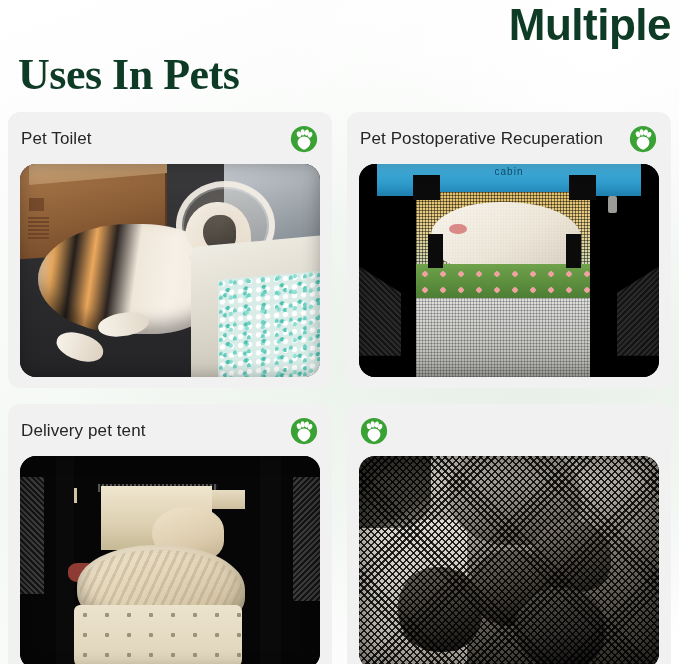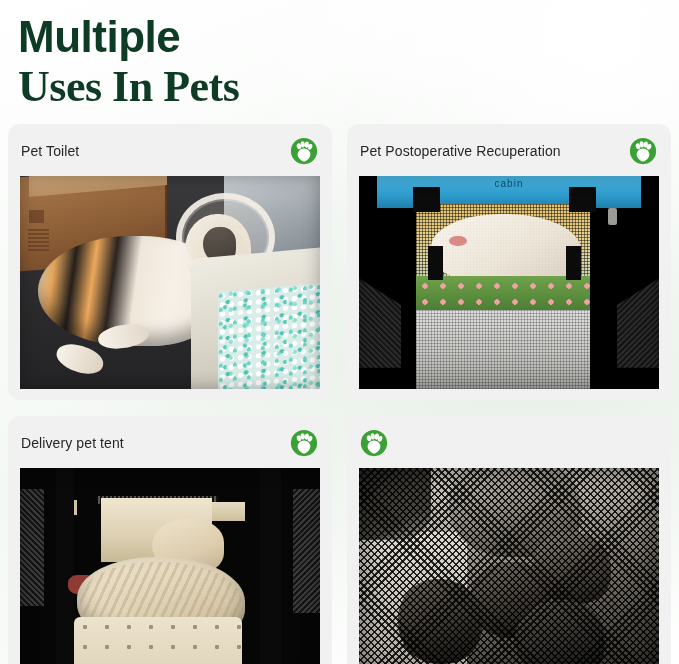--- a/index.html
+++ b/index.html
@@ -41,21 +41,21 @@
     padding: 0px 0 10px 10px;
   }
   .head-line {
     color: #0e3b26;
     font-size: 44px;
     line-height: 48px;
     font-weight: bold;
     letter-spacing: -0.5px;
     white-space: nowrap;
   }
-  .head-line-1 { padding-top: 13px; }
+  .head-line-1 { padding-top: 1px; text-align: right; }
   .head-line-2 { padding-top: 2px; font-family: Liberation Serif, serif; }
 
   
   #cards {
     display: grid;
     grid-template-columns: 1fr 1fr;
     grid-template-rows: 276px 276px;
     gap: 16px 15px;
     padding: 3px 0 0 0;
   }
@@ -73,39 +73,39 @@
     height: 34px;
     display: flex;
     align-items: center;
     justify-content: space-between;
     flex: 0 0 auto;
     padding: 0 2px 0 1px;
   }
 
   .card-title {
     color: #262626;
-    font-size: 14px;
+    font-size: 17px;
     line-height: 20px;
     font-weight: normal;
     letter-spacing: 0.1px;
     white-space: nowrap;
     overflow: hidden;
   }
 
   .paw-icon {
     width: 28px;
     height: 28px;
     flex: 0 0 28px;
     display: block;
   }
 
   .card-photo {
     flex: 1 1 auto;
     margin-top: 8px;
-    border-radius: 0;
+    border-radius: 16px;
     overflow: hidden;
     position: relative;
     background: #111;
   }
 
   .photo-inner {
     position: absolute;
     inset: 0;
   }
 

